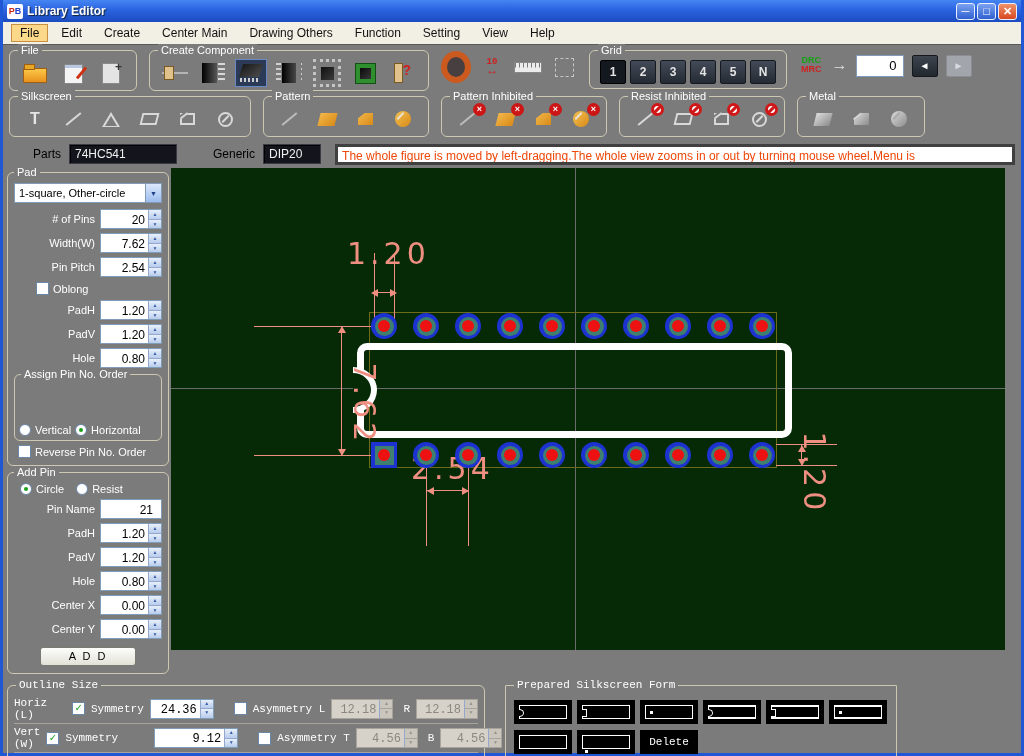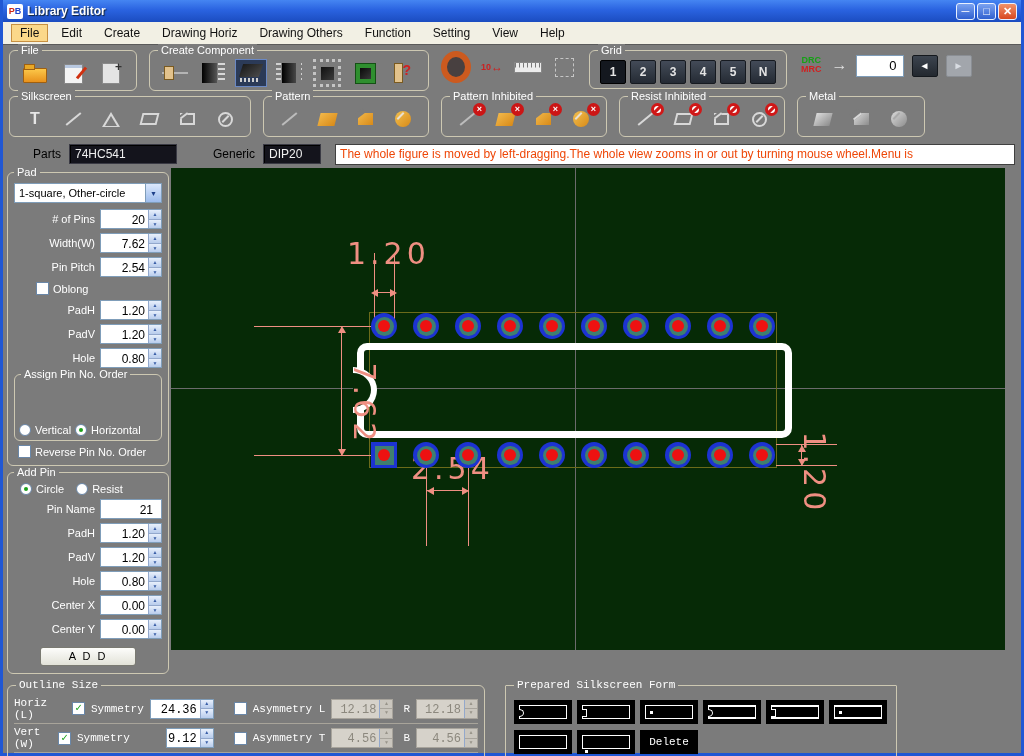--- a/index.html
+++ b/index.html
@@ -77,21 +77,21 @@
   .ci-module-icon::after { content:""; position:absolute; width:11px; height:11px;
     background:linear-gradient(135deg,#0a0a0a,#383838); }
   .ci-unknown-part-icon::before { content:""; position:absolute; width:7px; height:18px; left:6px;
     background:#e2c28c; border:1px solid #7a5a20; }
   .ci-unknown-part-icon::after { content:"?"; position:absolute; right:7px; top:2px;
     color:#d02020; font-size:14px; font-weight:bold; }
 
   
   .si-donut-pad-icon::before { content:""; width:20px; height:20px; border-radius:50%;
     border:6px solid #cc5a1f; background:#484040; }
-  .si-measure-10-icon { flex-direction:row; }
+  .si-measure-10-icon { flex-direction:column;font-family:Liberation Mono, monospace; }
   .si-measure-10-icon .m1 { color:#cc2020; font-size:9px; font-weight:bold; line-height:9px; }
   .si-measure-10-icon .m2 { color:#cc2020; font-size:12px; line-height:9px; }
   .si-ruler-icon::before { content:""; width:26px; height:9px; background:#ececec; border:1px solid #888;
     background-image:repeating-linear-gradient(90deg,#777 0 1px,transparent 1px 4px);
     background-size:100% 50%; background-repeat:no-repeat; }
   .si-select-area-icon::before { content:""; width:17px; height:17px; border:1px dashed #c6c6c6; }
 
   
   .gridbtn { width:26px; height:24px; background:linear-gradient(180deg,#434b58,#252b34);
     border:1px solid #161a20; border-radius:2px; color:#e4e4e4; font-size:12px; font-weight:bold;
@@ -140,21 +140,21 @@
   .badge-noentry::after { content:""; position:absolute; left:-1px; top:2px; width:9px; height:3px;
     background:#d01818; transform:rotate(-45deg); }
 
   
   .partsrow { height:28px; display:flex; align-items:center; padding:0 6px 0 30px; gap:8px; flex:0 0 auto; }
   .partsrow .lbl { color:#000000; font-size:12px; }
   .darkinput { background:#14141c; color:#f0f0f0; font-size:12px; height:20px;
     border:1px solid #3a3a44; box-shadow:inset 1px 1px 0 #000; padding:2px 5px 0; }
   .p-parts { width:108px; margin-right:28px; }
   .p-generic { width:58px; }
-  .msgbox { flex:1; height:21px; background:#fff; border:1px solid #404040; color:#ee4708;
+  .msgbox { flex:1; height:21px; background:#fff; border:3px solid #404040; color:#ee4708;
     font-size:12px; padding:2px 4px 0; white-space:nowrap; overflow:hidden; margin-left:6px; }
 
   
   .mainarea { flex:1; display:flex; }
   .leftpanel { width:168px; flex:0 0 auto; padding:4px 2px 0 4px; }
   .panelgroup { position:relative; border:1px solid #cdc8b2; border-radius:6px; padding:10px 4px 5px; margin-bottom:6px; }
   .panelgroup .glabel { left:6px; }
   .combo { display:flex; height:20px; background:#fff; border:1px solid #7f9db9; margin:0 2px 6px; }
   .combo .cval { flex:1; font-size:11px; padding:3px 2px 0 4px; white-space:nowrap; overflow:hidden; color:#000; }
   .combo .cbtn { width:16px; background:linear-gradient(180deg,#dce8fc,#9cbcec); border-left:1px solid #7f9db9;
@@ -239,21 +239,21 @@
     <div class="titletext">Library Editor</div>
     <div class="winbtn">─</div>
     <div class="winbtn">□</div>
     <div class="winbtn close">✕</div>
   </div>
 
   <div class="menubar" id="menubar">
       <span class="menu-item active">File</span>
       <span class="menu-item">Edit</span>
       <span class="menu-item">Create</span>
-      <span class="menu-item">Drawing Horiz</span>
+      <span class="menu-item">Center Main</span>
       <span class="menu-item">Drawing Others</span>
       <span class="menu-item">Function</span>
       <span class="menu-item">Setting</span>
       <span class="menu-item">View</span>
       <span class="menu-item">Help</span>
     </div>
 
   <div class="toolbars">
     <div class="trow">
       <div class="tgroup">
@@ -721,21 +721,21 @@
             <span class="sbtns">
               <i>▲</i>
               <i>▼</i>
             </span>
           </span>
       </div>
       <div class="orow">
         <span class="olbl">Vert (W)</span>
         <span class="chk">✓</span>
         <span class="inlinelbl">Symmetry</span>
-        <span class="spin" style="width:48px;margin-left:30px;">
+        <span class="spin" style="width:84px;margin-left:30px;">
             <span class="sval">9.12</span>
             <span class="sbtns">
               <i>▲</i>
               <i>▼</i>
             </span>
           </span>
         <span class="chk" style="margin-left:14px;"></span>
         <span class="inlinelbl">Asymmetry T</span>
         <span class="spin disabled">
             <span class="sval">4.56</span>

